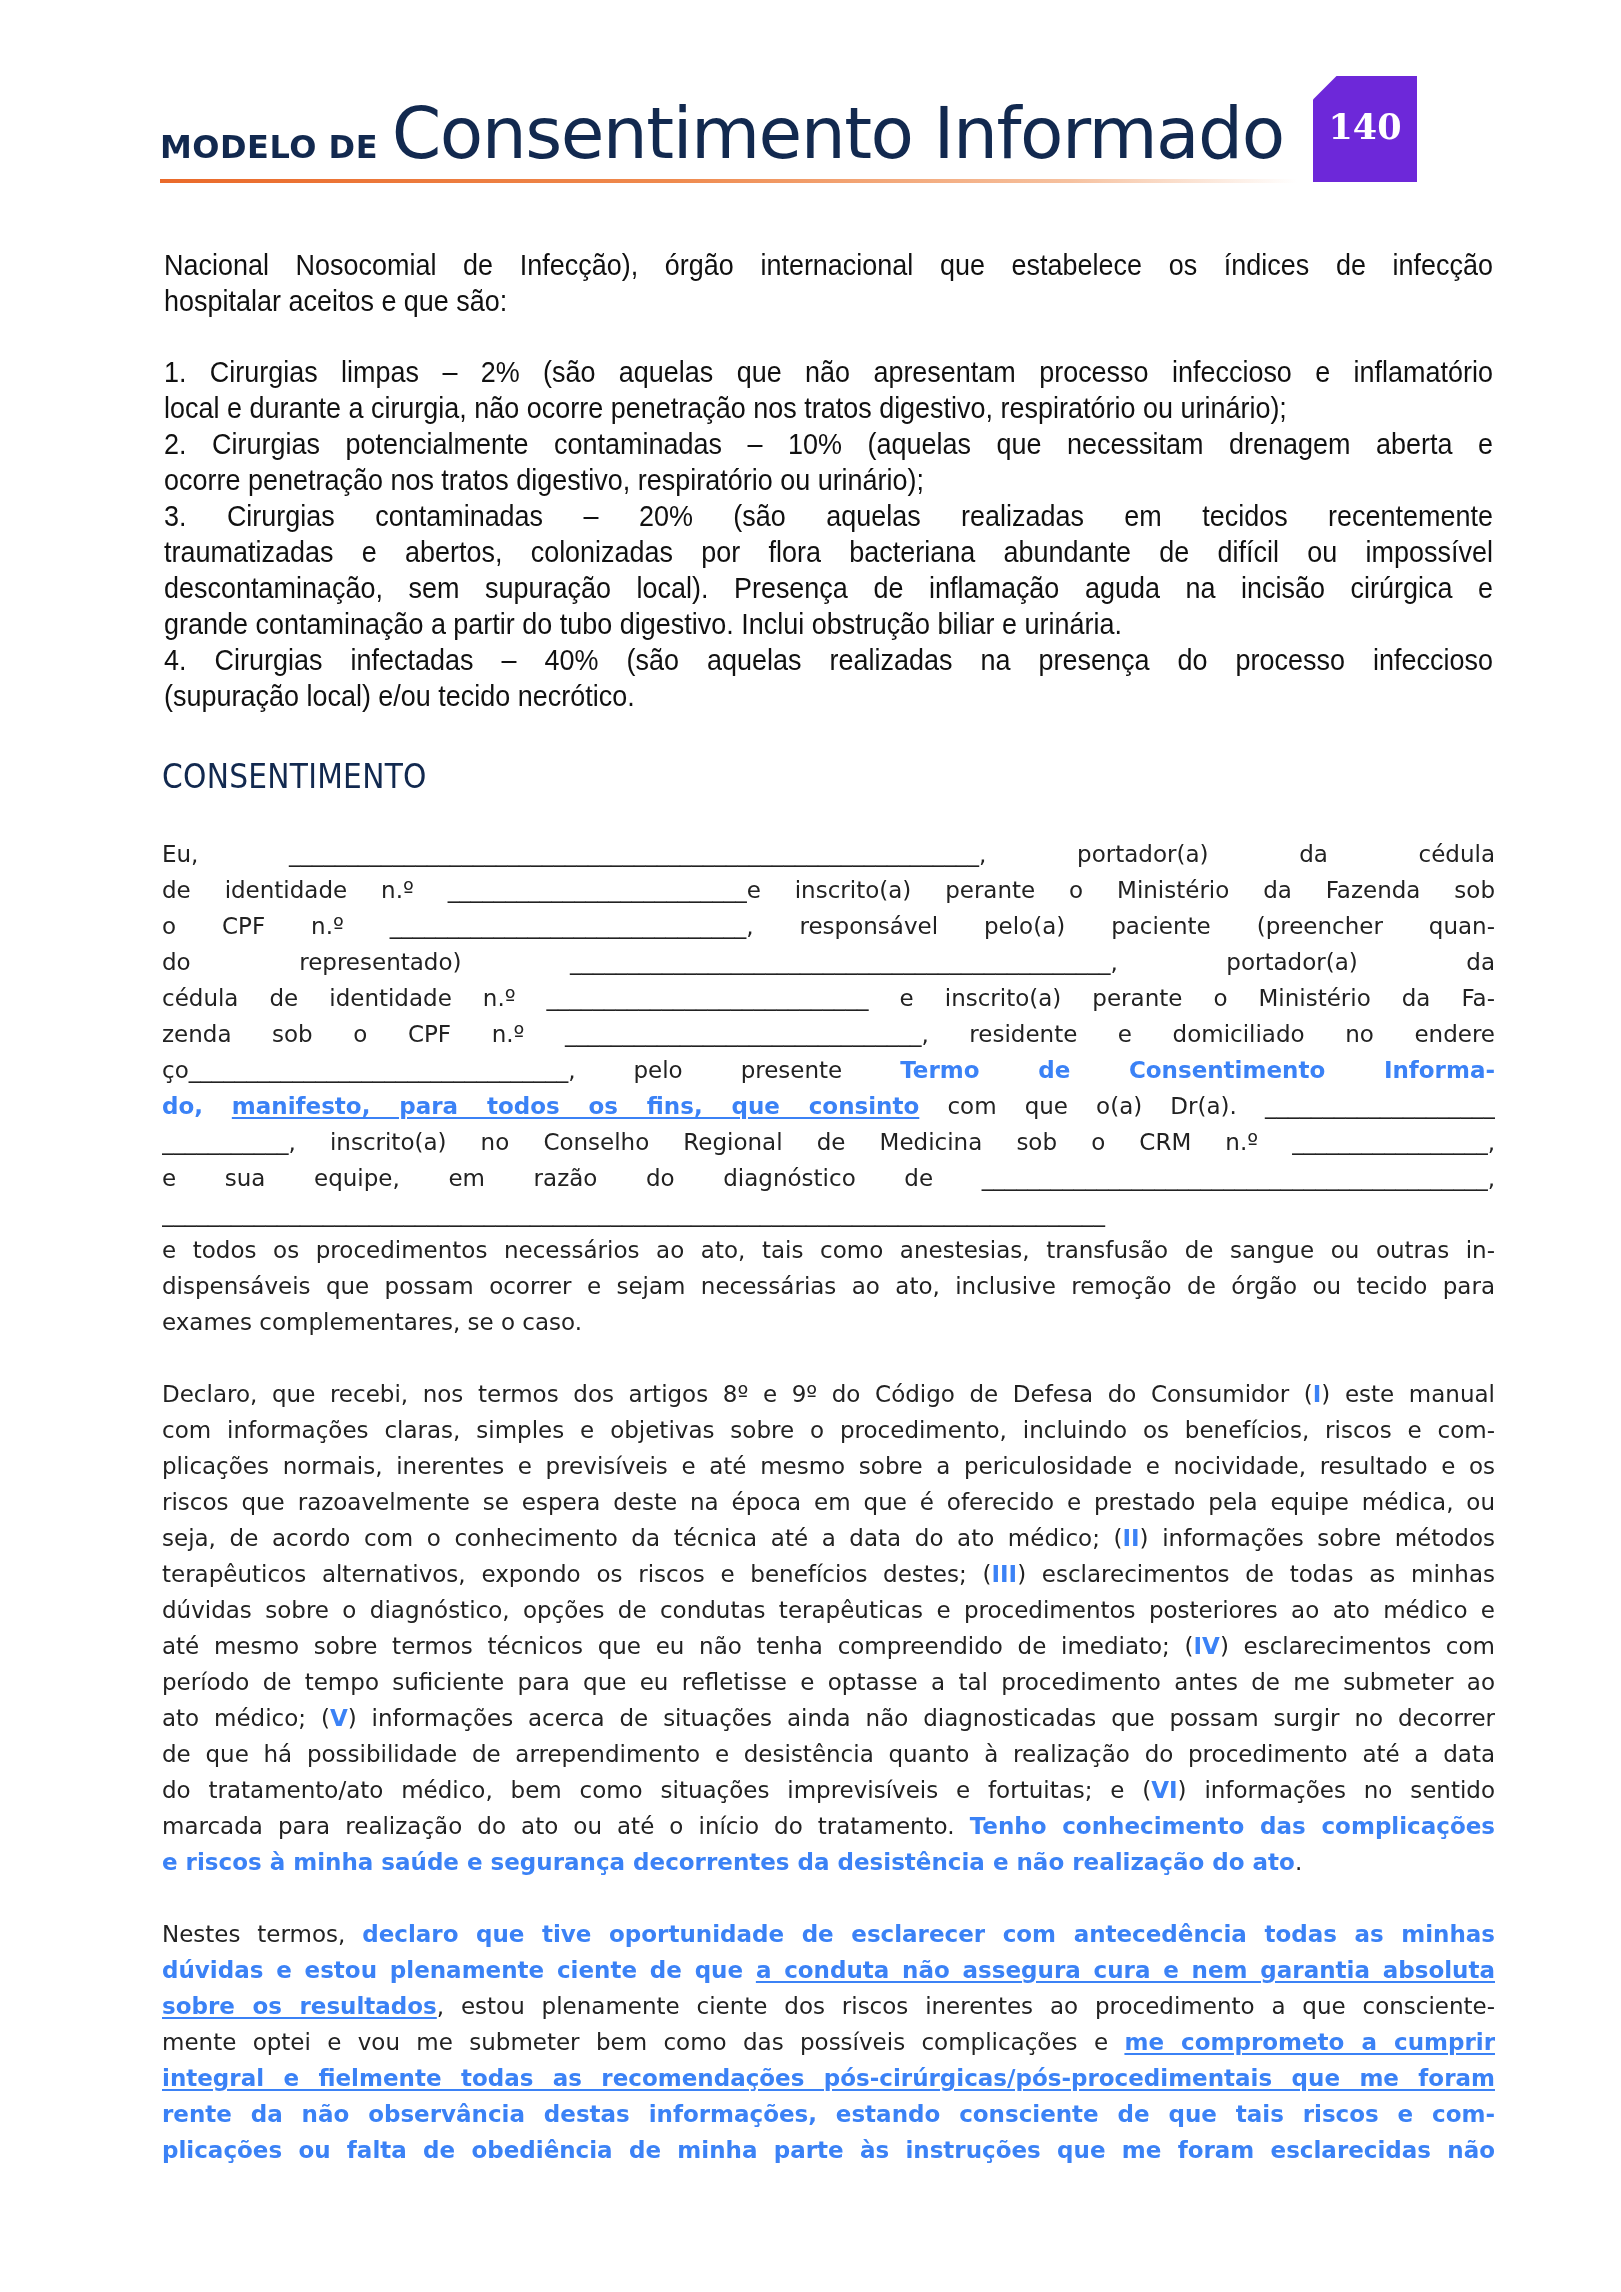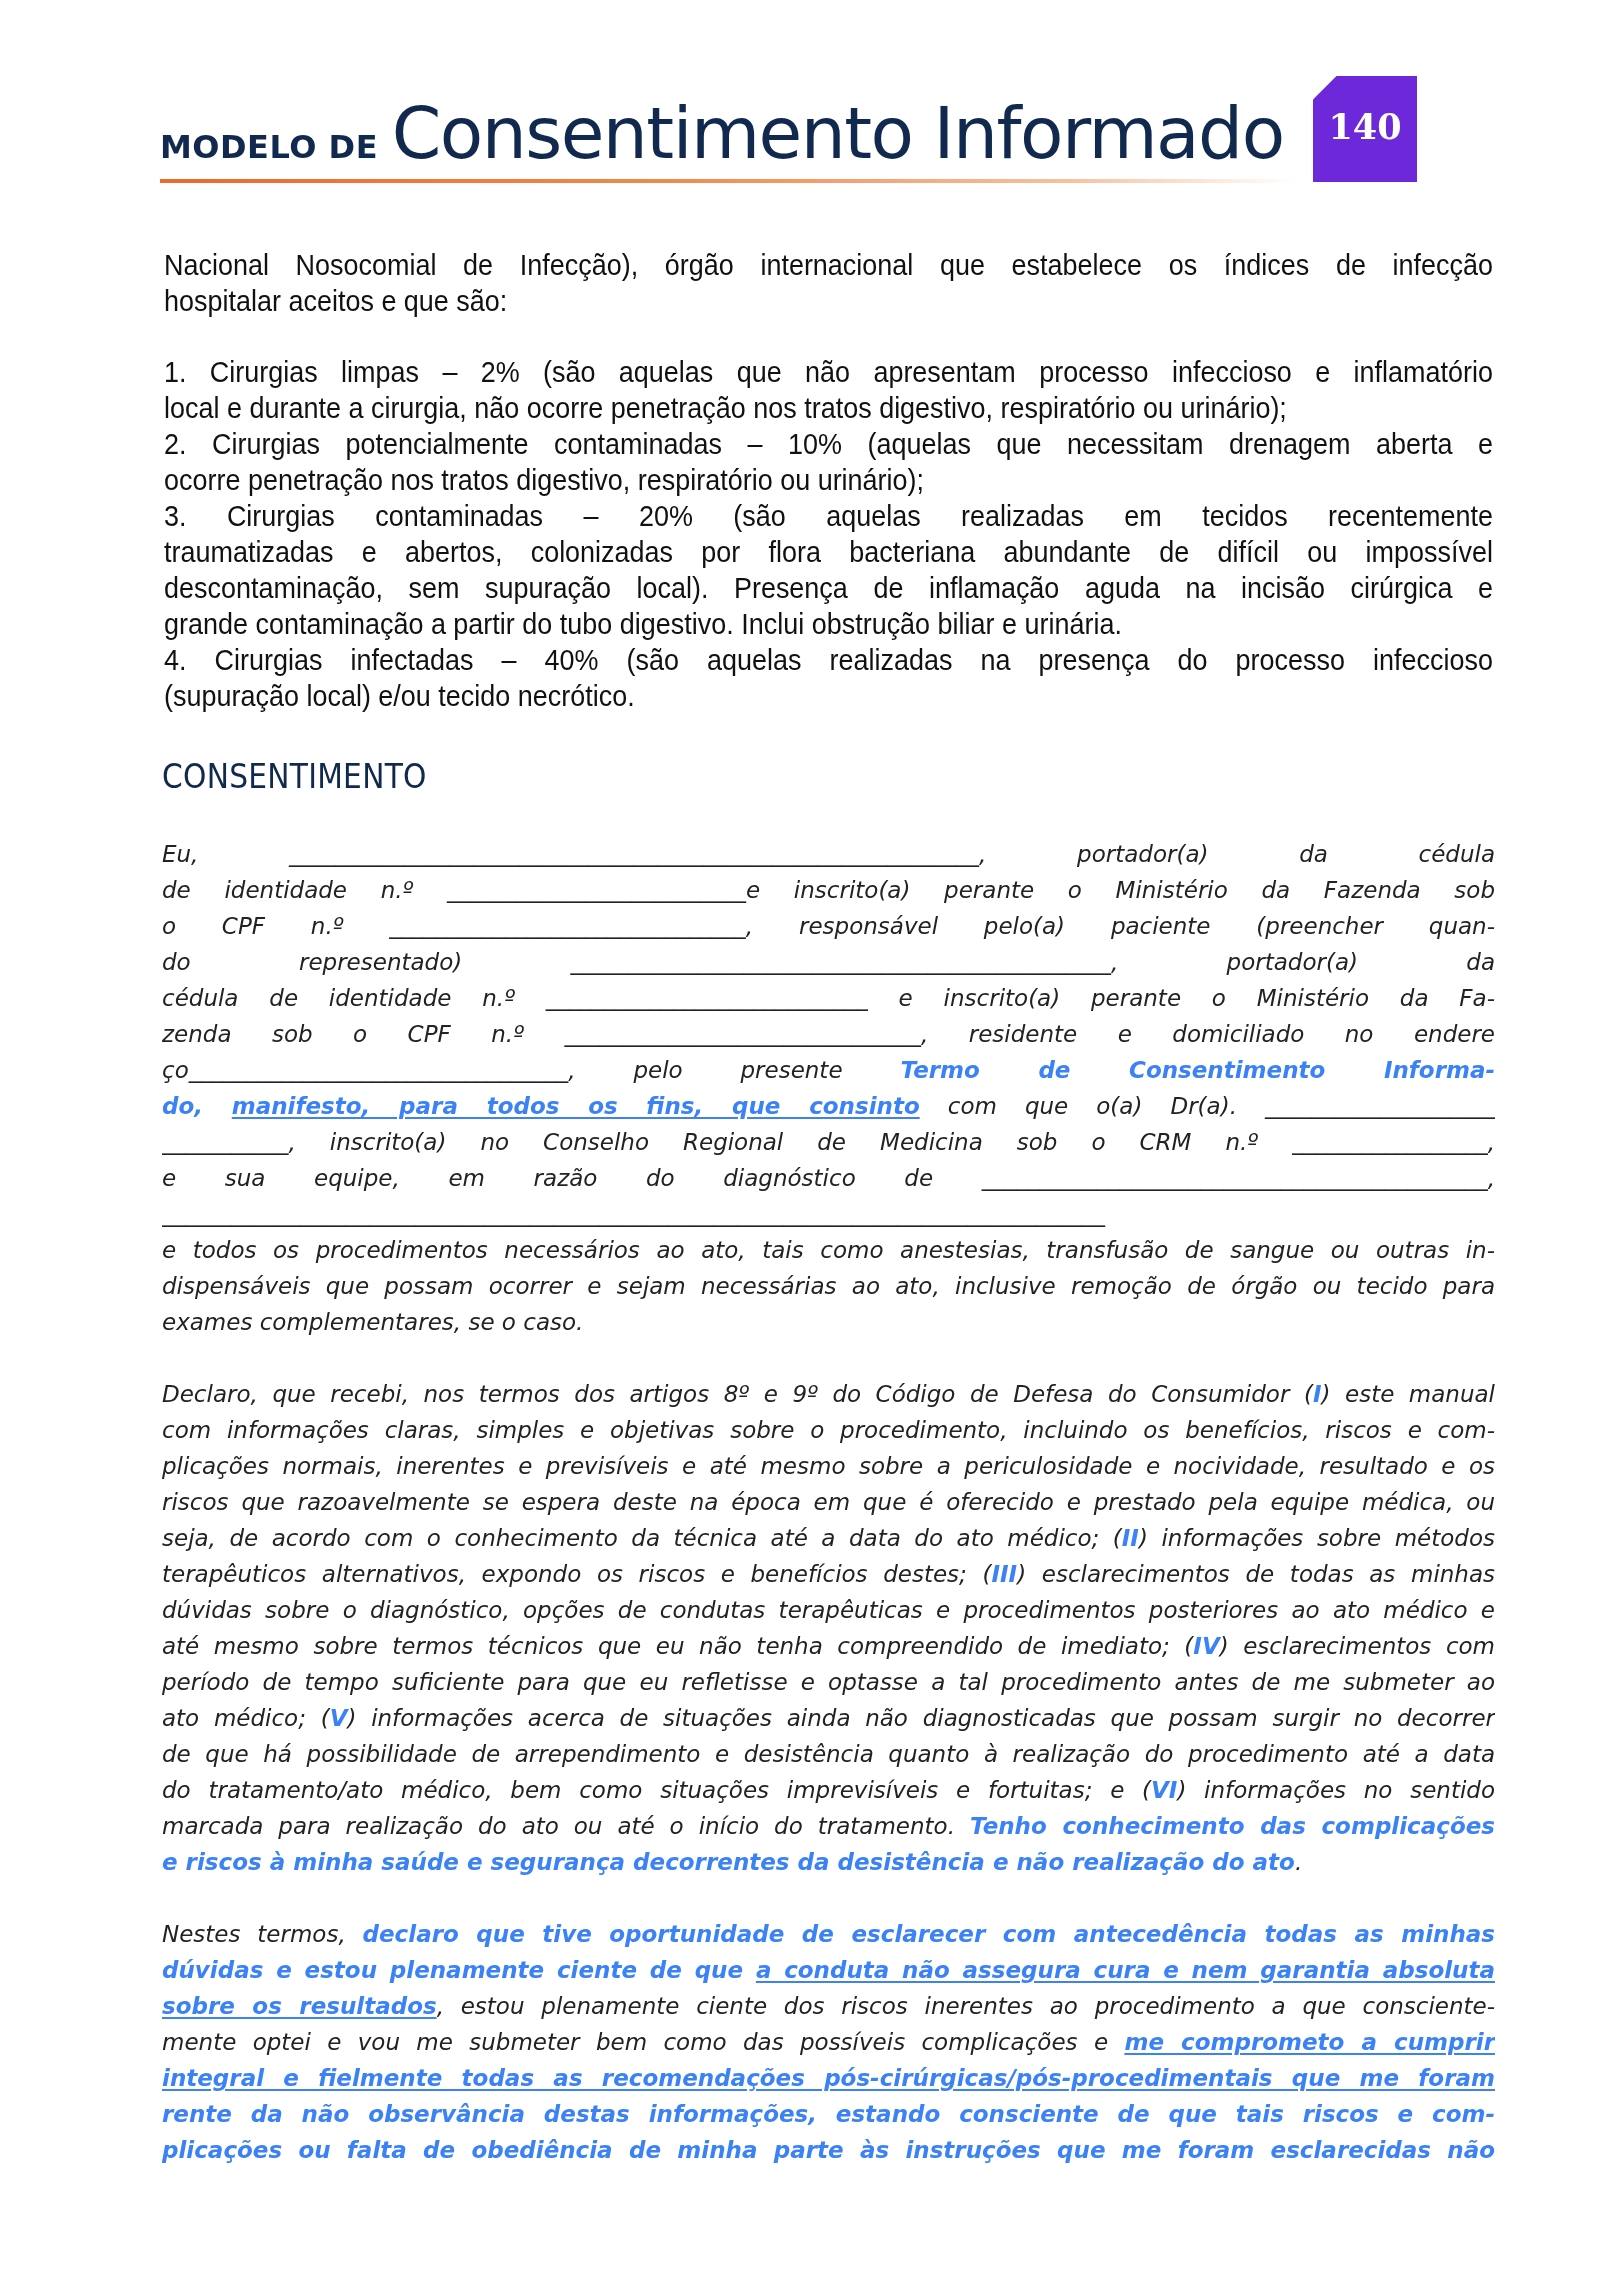--- a/index.html
+++ b/index.html
@@ -18,21 +18,21 @@
   .page-num span { color:#fff; font-family:"DejaVu Serif", serif; font-weight:bold; font-size:35px; margin-top:-5.9px; }
 
   .intro { position:absolute; left:151px; top:247px; width:1329px; font-family:"Liberation Sans", sans-serif;
     font-size:29px; line-height:36px; color:#111; text-align:justify; transform:scaleX(0.93); transform-origin:left top; width:1429px; }
   .intro .gap { height:35px; }
 
   .section-title { position:absolute; left:149px; top:757px; font-family:"DejaVu Sans", sans-serif; font-size:33px;
     color:#12294f; letter-spacing:0.3px; transform:scaleX(0.9); transform-origin:left top; }
 
   .body { position:absolute; left:149px; top:836px; width:1333px; font-family:"DejaVu Sans", sans-serif;
-    font-size:23px; line-height:36px; color:#222;font-style:italic; }
+    font-size:23px; line-height:36px; color:#222; }
   .ln { display:block; text-align:justify; text-align-last:justify; white-space:nowrap; overflow:hidden; height:36px; }
   .ln.last { text-align-last:left; }
   .body b { color:#3b82f6; }
   .body u { text-decoration-thickness:2px; text-underline-offset:2.9px; }
   .para-gap { height:36px; }
 </style>
 </head>
 <body>
 
 <div class="page">

